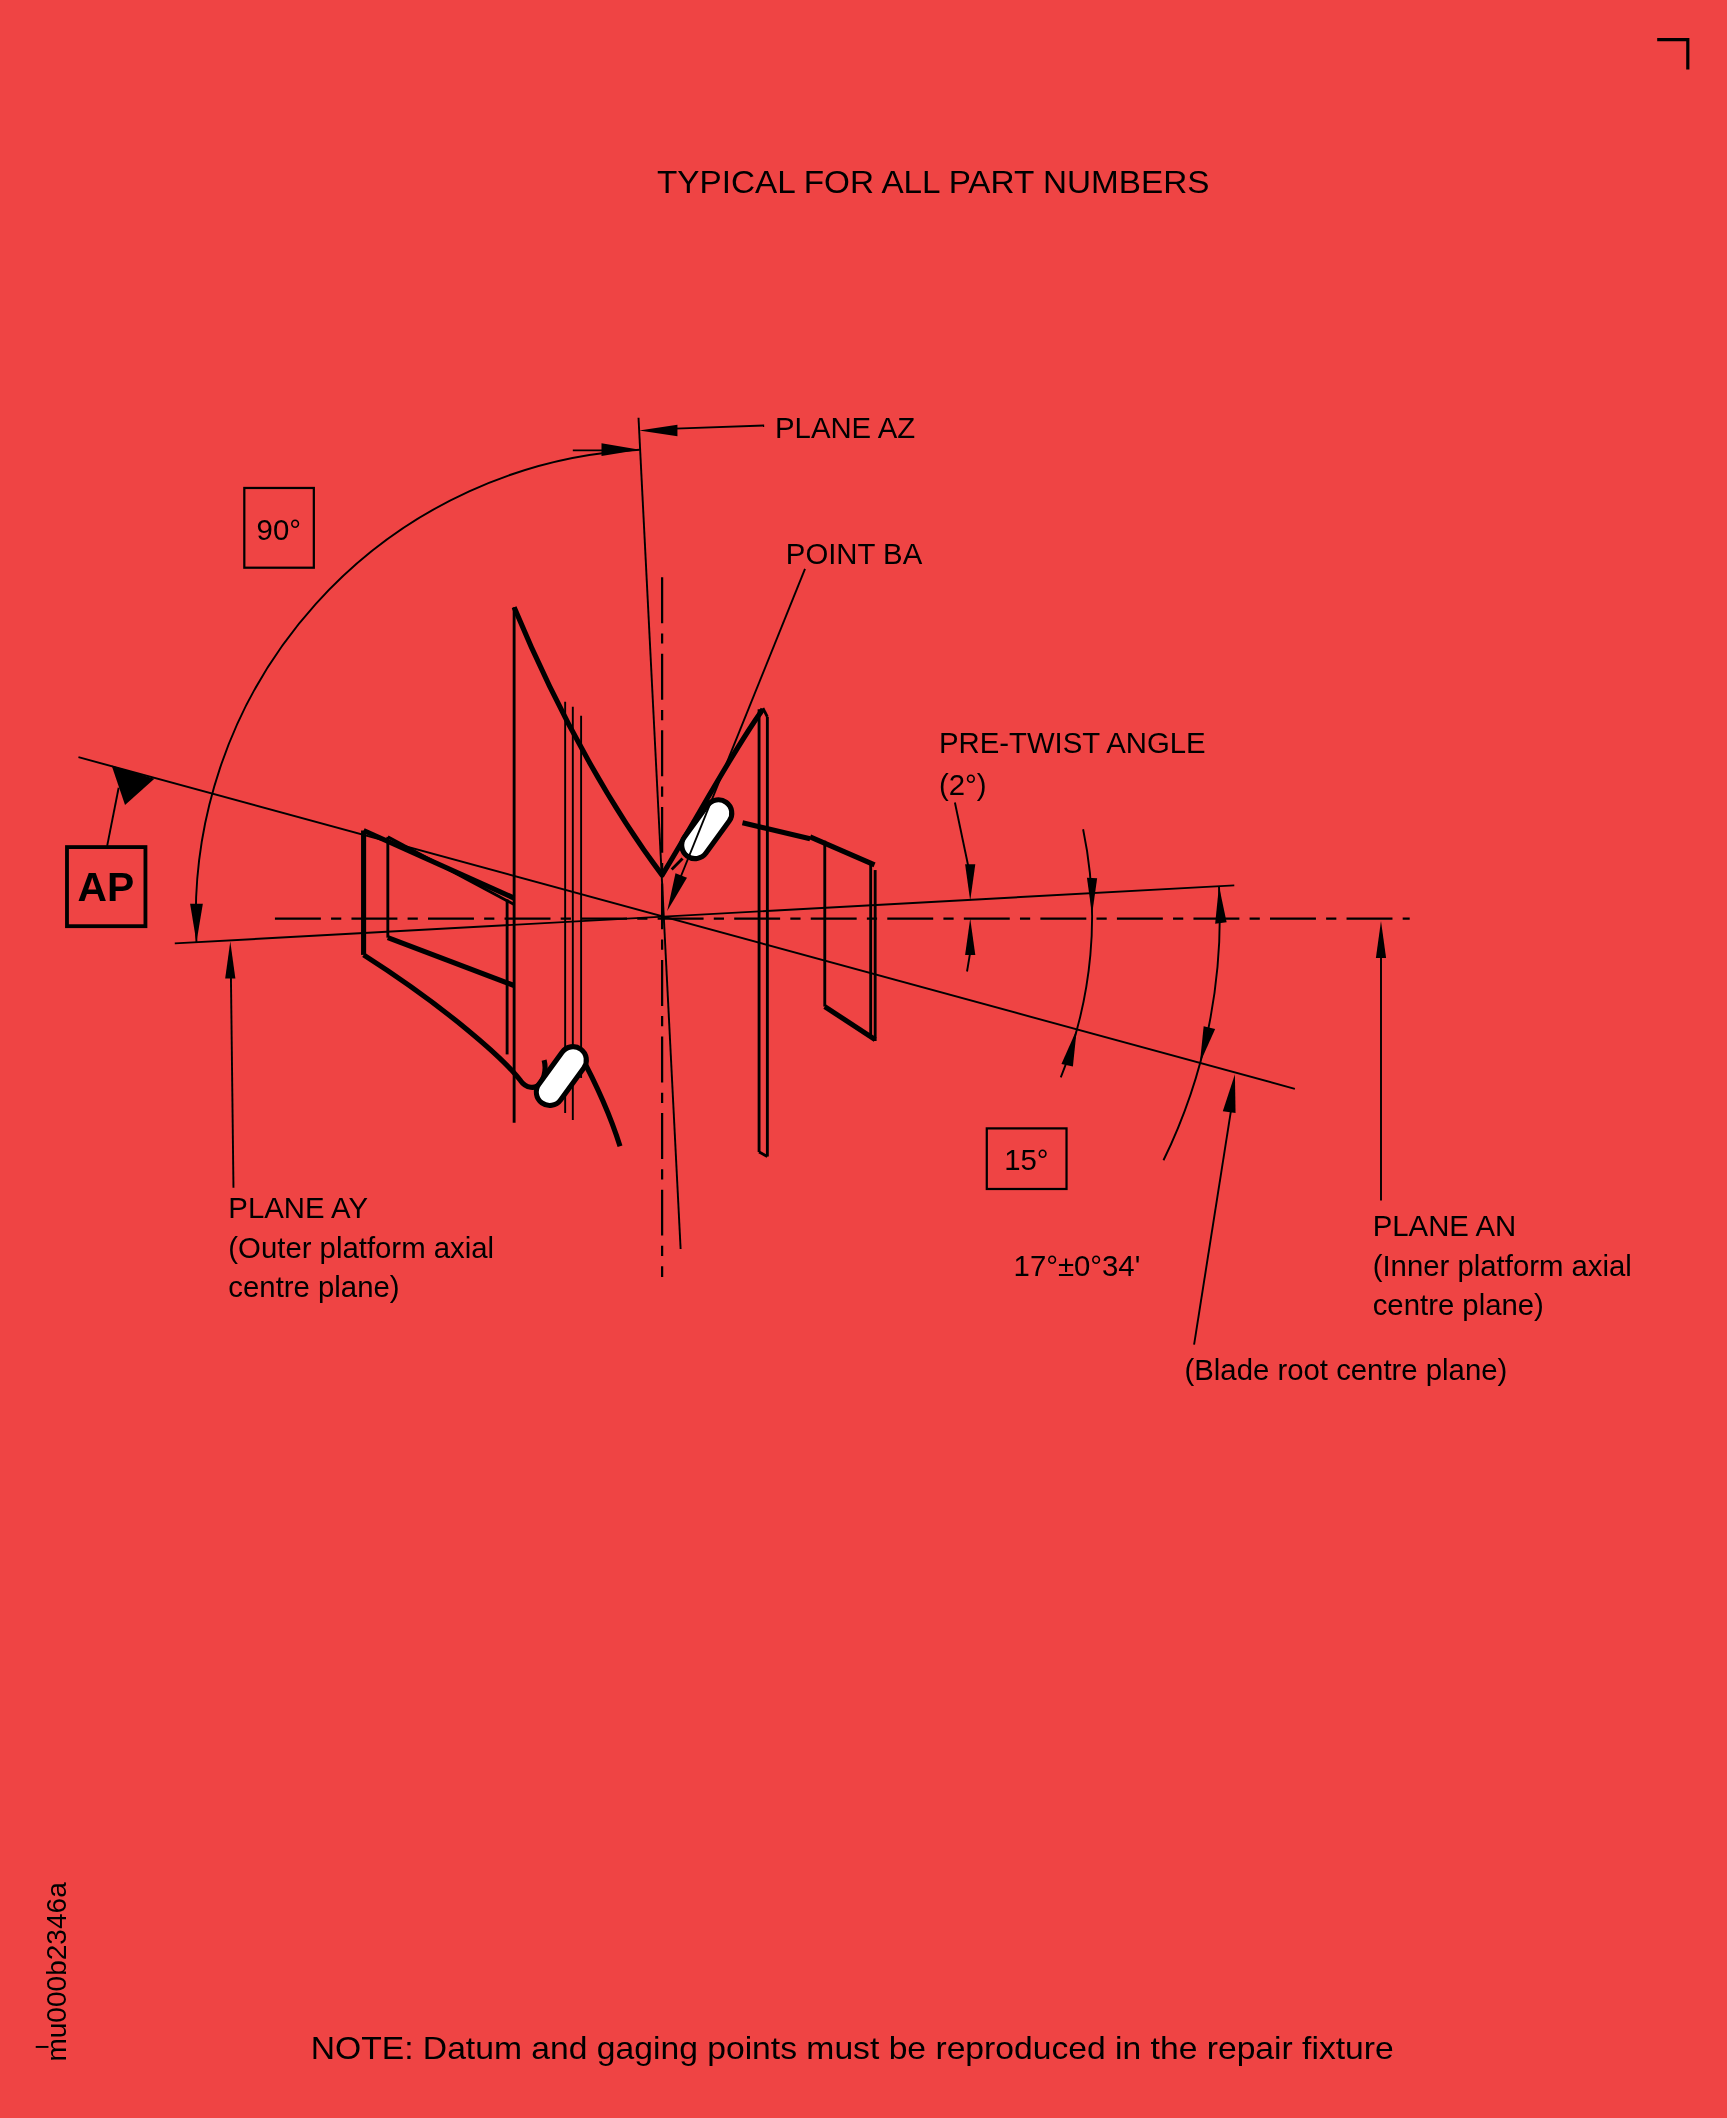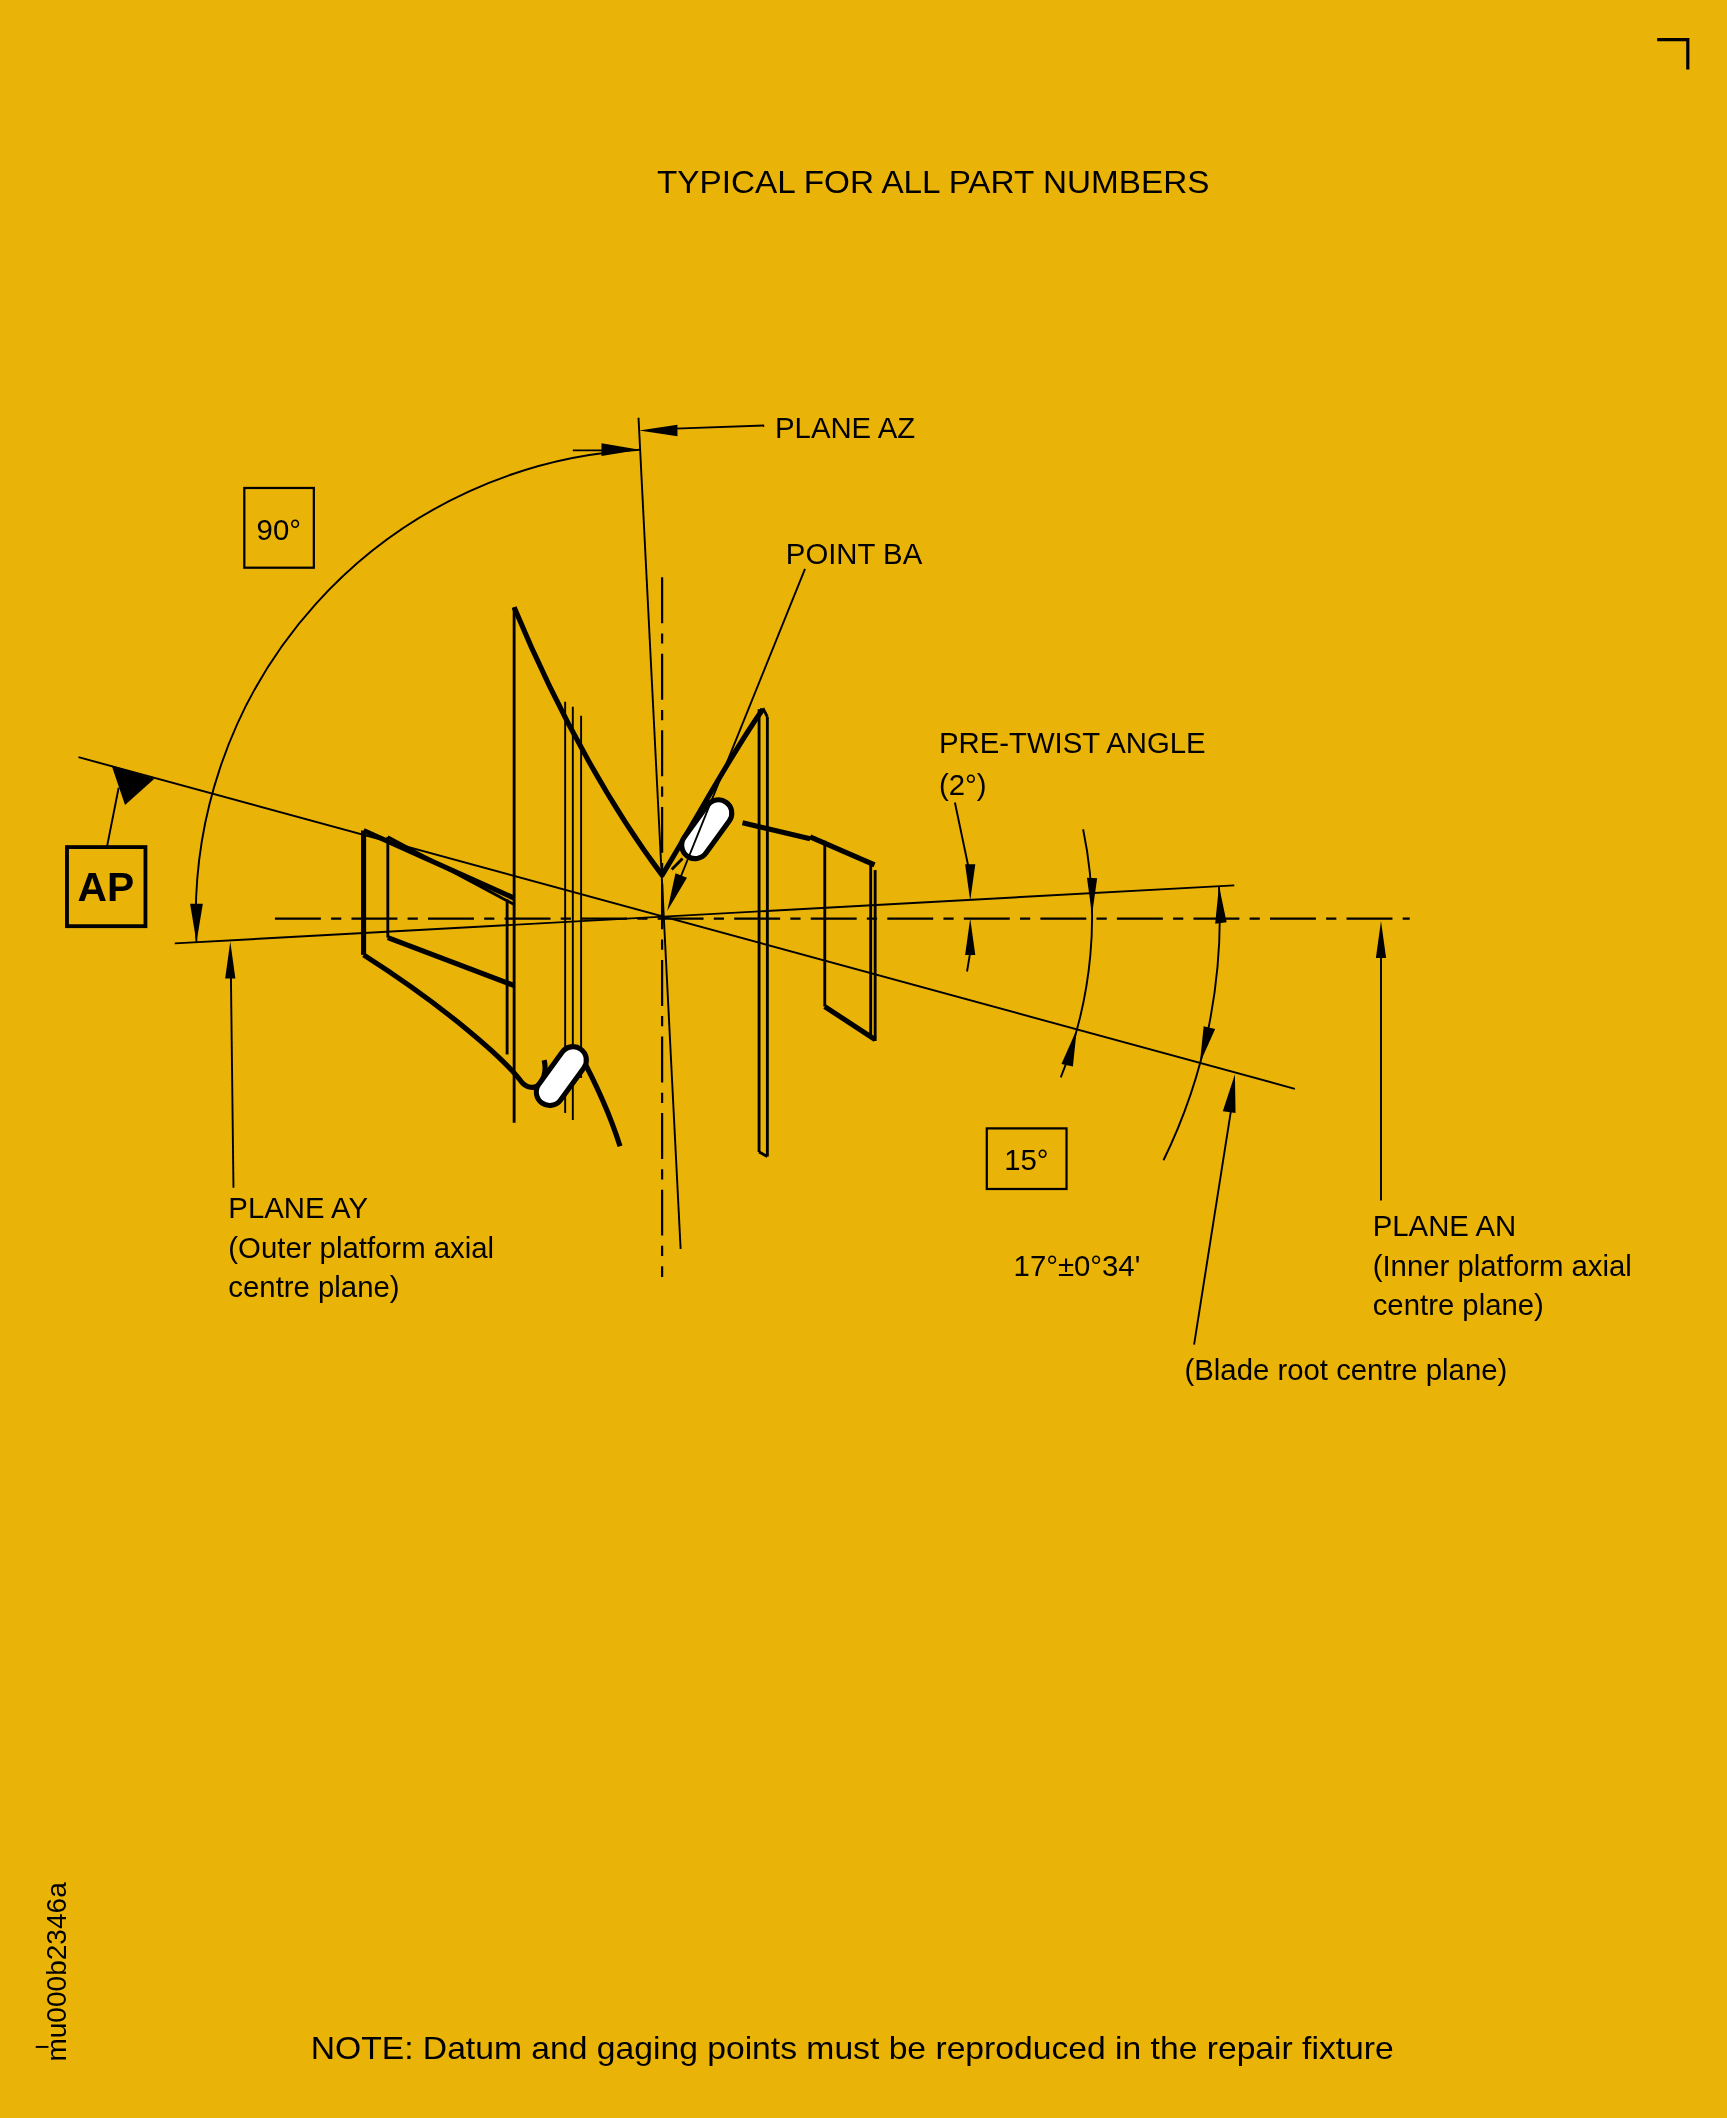--- a/index.html
+++ b/index.html
@@ -1,16 +1,16 @@
 <!DOCTYPE html>
 <html style="font-size:10.2px"><head>
 <meta charset="utf-8">
 <style>
   html,body{margin:0;padding:0;background:#ffffff;}
-  .sheet{position:relative;width:1728px;height:2119px;background:#eab308;overflow:hidden;}
+  .sheet{position:relative;width:1728px;height:2119px;background:#ef4444;overflow:hidden;}
   svg{position:absolute;left:0;top:0;}
   text{font-family:"Liberation Sans","DejaVu Sans",sans-serif;fill:#000;}
   .lbl{font-size:46px;}
   .ttl{font-size:50px;}
   .note{font-size:48px;}
   .dim{font-size:46px;}
   .ap{font-size:64px;font-weight:bold;}
   .code{font-size:44px;}
 </style>
 </head>

